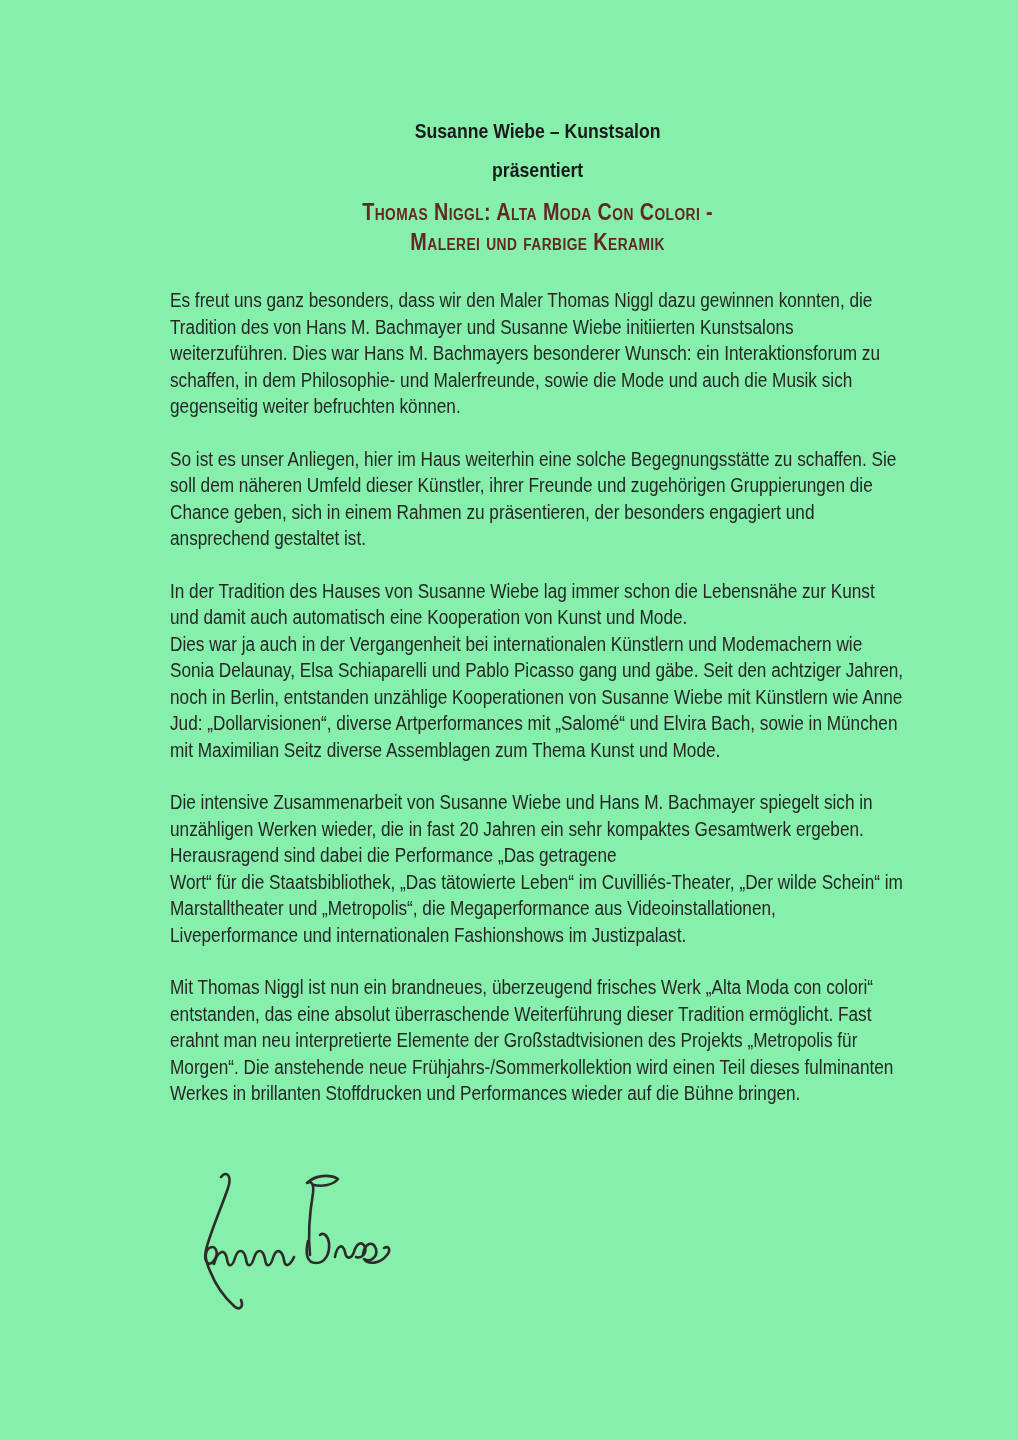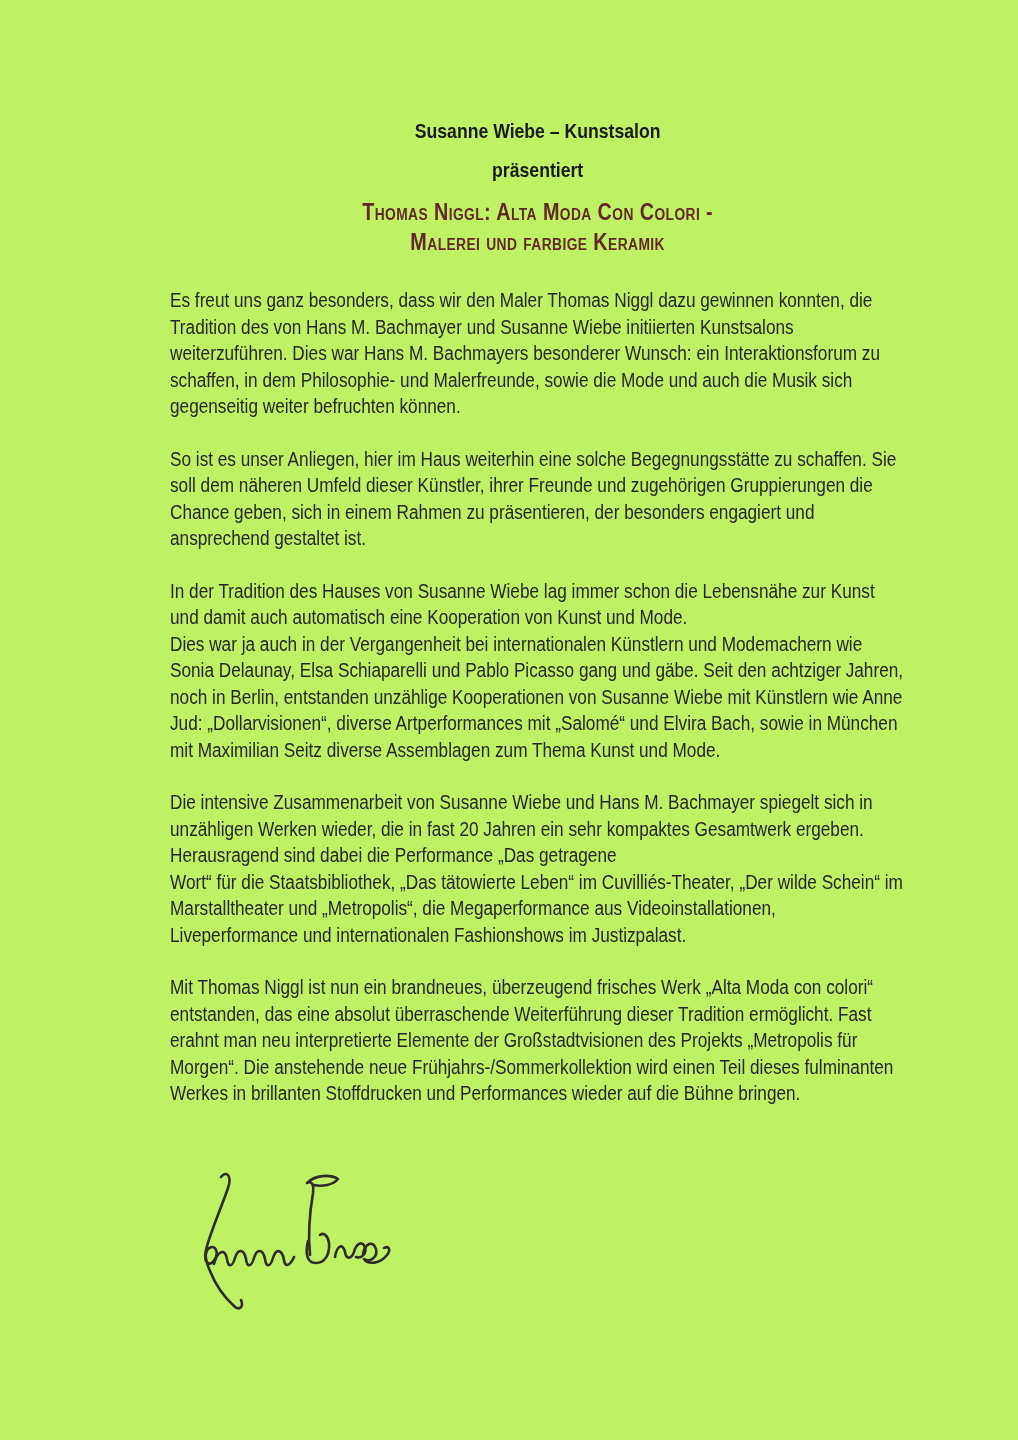--- a/index.html
+++ b/index.html
@@ -1,21 +1,21 @@
 <!DOCTYPE html>
 <html><head>
 <meta charset="utf-8">
 <style>
   * { margin: 0; padding: 0; box-sizing: border-box; }
   html, body { background: #ffffff; }
   .page {
     position: relative;
     width: 1018px;
     height: 1440px;
-    background: #bef264;
+    background: #86efac;
     overflow: hidden;
     font-family: "Liberation Sans", sans-serif;
   }
   
   .doc {
     position: absolute;
     left: 170px;
     top: 118px;
     width: 855px;
     transform: scaleX(0.86);

